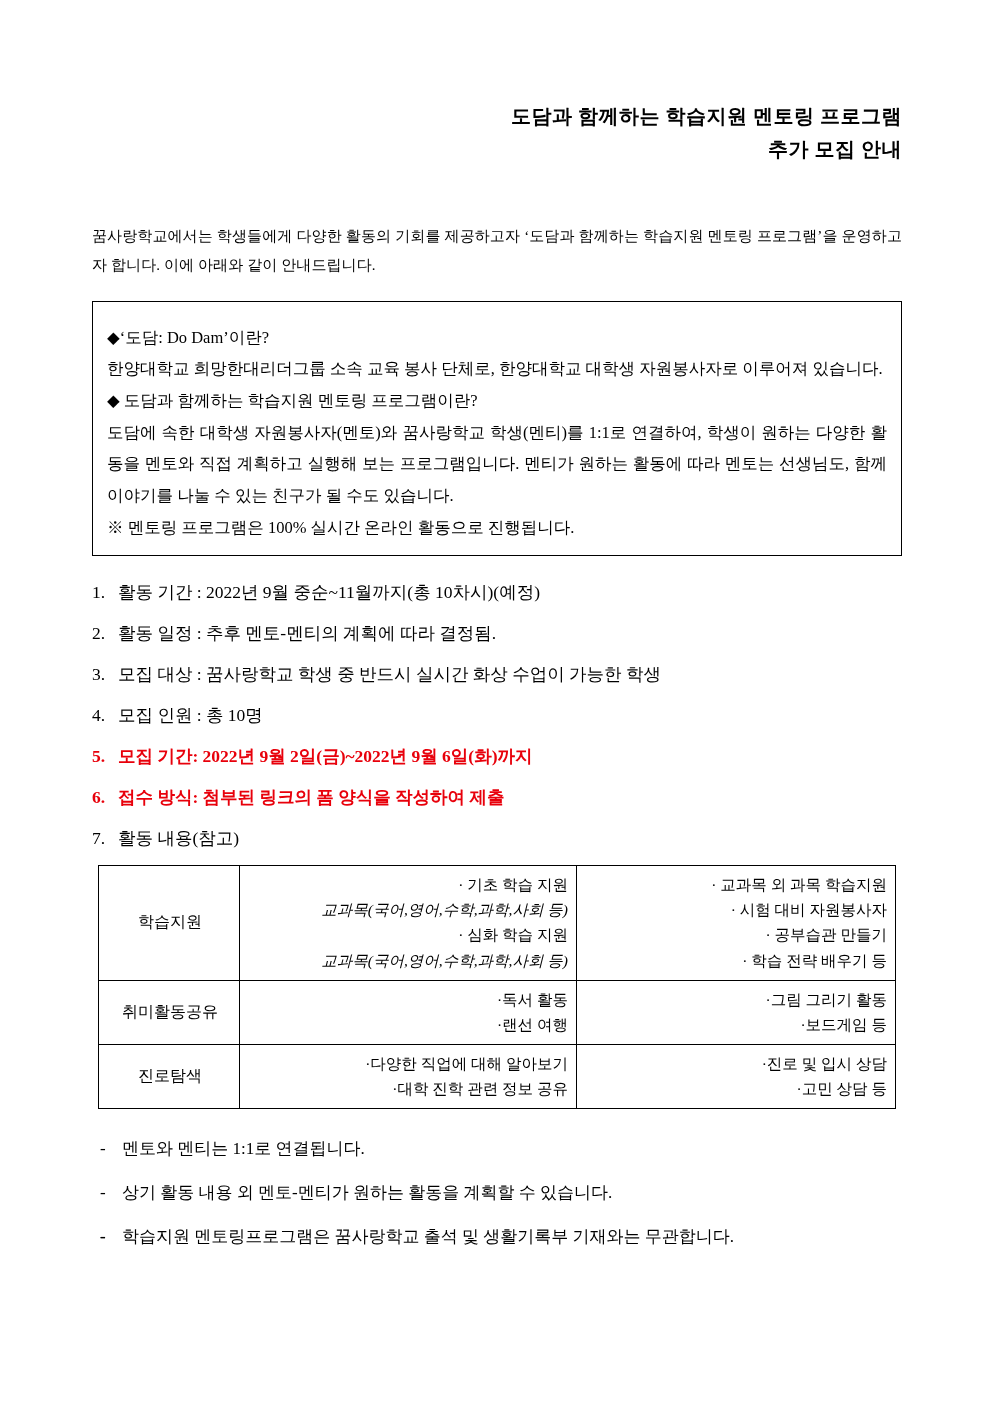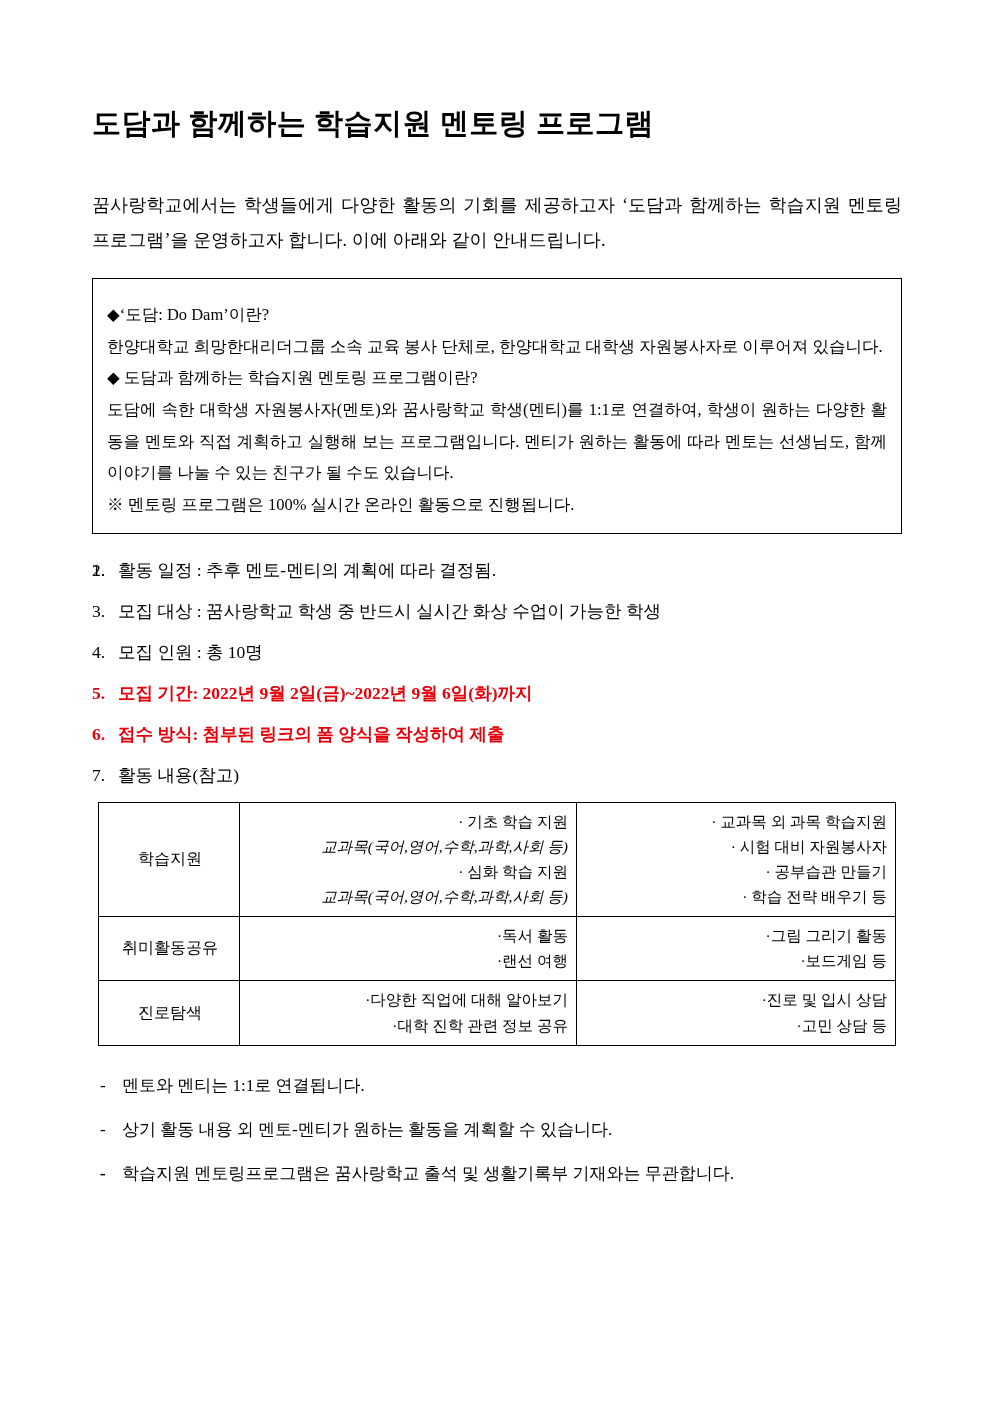--- a/index.html
+++ b/index.html
@@ -14,33 +14,33 @@
     color: #000000;
   }
   .page {
     position: relative;
     width: 992px;
     min-height: 1403px;
     box-sizing: border-box;
     padding: 100px 90px 40px 92px;
   }
   .doc-title {
-    text-align: left;
-    font-size: 29px;
+    text-align: right;
+    font-size: 20px;
     font-weight: bold;
     line-height: 1.65;
     letter-spacing: 0.5px;
     margin: 0 0 0 0;
   }
   .doc-title .line2 {
     display: block;
   }
   .intro {
-    margin-top: 40px;
-    font-size: 18px;
+    margin-top: 56px;
+    font-size: 15px;
     line-height: 1.95;
     text-align: justify;
     text-justify: inter-character;
     letter-spacing: 0.1px;
   }
   .box {
     margin-top: 20px;
     border: 1px solid #000;
     padding: 20px 14px 12px 14px;
     font-size: 16.5px;
@@ -131,20 +131,21 @@
     top: 0;
   }
 </style>
 </head>
 <body>
 
 <div class="page">
 
   <h1 class="doc-title">
     <span>도담과 함께하는 학습지원 멘토링 프로그램</span>
+    <span class="line2">추가 모집 안내</span>
   </h1>
 
   <p class="intro">꿈사랑학교에서는 학생들에게 다양한 활동의 기회를 제공하고자 ‘도담과 함께하는 학습지원 멘토링 프로그램’을 운영하고자 합니다. 이에 아래와 같이 안내드립니다.</p>
 
   <div class="box">
     <p class="hang">
       <span>◆</span><span>‘도담: Do Dam’이란?</span>
     </p>
     <p>한양대학교 희망한대리더그룹 소속 교육 봉사 단체로, 한양대학교 대학생 자원봉사자로 이루어져 있습니다.</p>
     <p class="hang">
@@ -154,20 +155,21 @@
     <p>도담에 속한 대학생 자원봉사자(멘토)와 꿈사랑학교 학생(멘티)를 1:1로 연결하여, 학생이 원하는 다양한 활동을 멘토와 직접 계획하고 실행해 보는 프로그램입니다. 멘티가 원하는 활동에 따라 멘토는 선생님도, 함께 이야기를 나눌 수 있는 친구가 될 수도 있습니다.</p>
     <p>
       <span>※</span>
       <span>멘토링 프로그램은 100% 실시간 온라인 활동으로 진행됩니다.</span>
     </p>
   </div>
 
   <ul class="numlist">
     <li>
       <span class="num">1.</span>
+      <span>활동 기간 : 2022년 9월 중순~11월까지(총 10차시)(예정)</span>
     </li>
     <li>
       <span class="num">2.</span>
       <span>활동 일정 : 추후 멘토-멘티의 계획에 따라 결정됨.</span>
     </li>
     <li>
       <span class="num">3.</span>
       <span>모집 대상 : 꿈사랑학교 학생 중 반드시 실시간 화상 수업이 가능한 학생</span>
     </li>
     <li>

